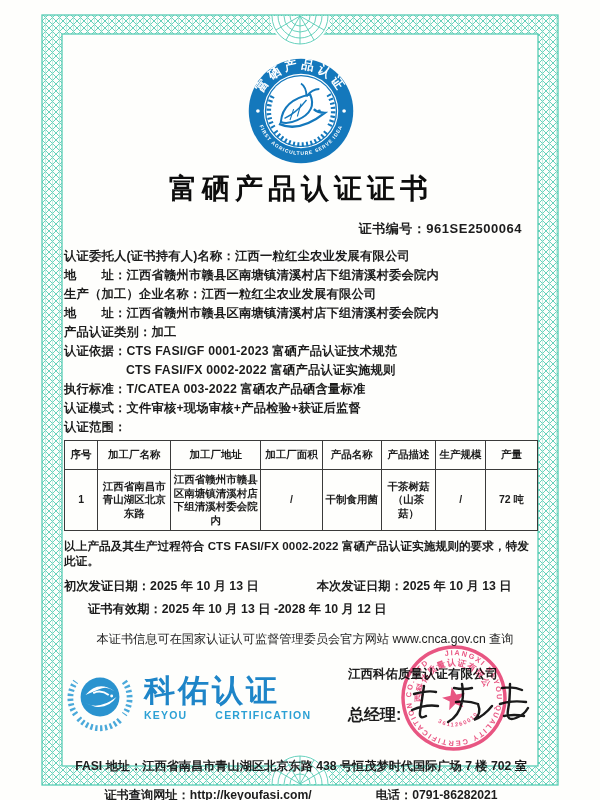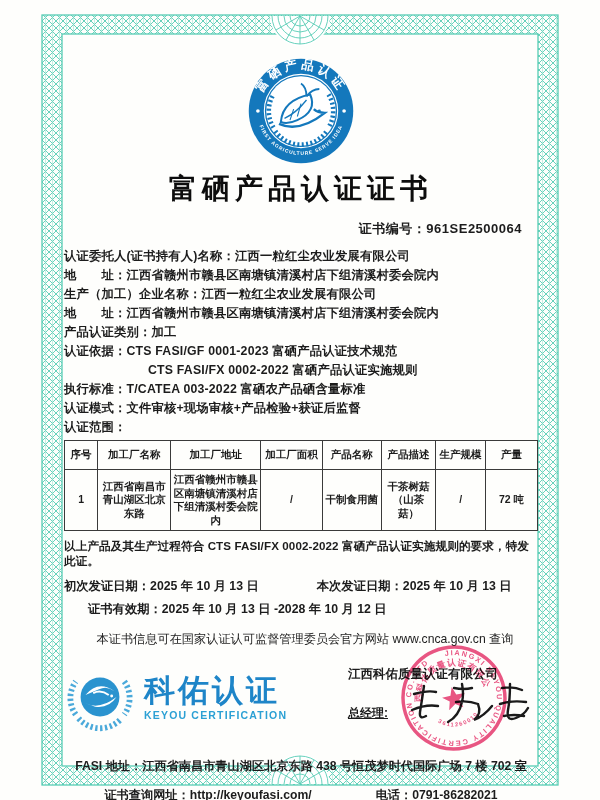--- a/index.html
+++ b/index.html
@@ -15,40 +15,40 @@
   .doc-title{
     margin:4px 0 0 0;text-align:center;font-size:28px;font-weight:800;
     letter-spacing:5px;color:#0d0d0d;
   }
   .certno-row{
     text-align:right;font-size:13px;font-weight:700;margin-top:12px;
     letter-spacing:.5px;padding-right:16px;
   }
   .info-block{margin-top:9px;}
   .info-line{font-size:12.3px;font-weight:700;line-height:19px;letter-spacing:.2px;}
-  .info-line.indent{padding-left:84px;}
+  .info-line.indent{padding-left:62px;}
   table.scope{
     width:100%;border-collapse:collapse;margin-top:3px;table-layout:fixed;
   }
   table.scope th,table.scope td{
     border:1px solid #3a3a3a;font-size:10.5px;text-align:center;
     padding:3px 1px;vertical-align:middle;line-height:13.5px;font-weight:600;
   }
   table.scope th{height:22px;font-weight:700;}
   .statement{font-size:11.6px;font-weight:700;margin-top:8px;letter-spacing:.1px;}
   .dates-row{display:flex;gap:58px;margin-top:9px;font-size:12.3px;font-weight:700;}
   .validity-row{margin-top:6px;font-size:12.3px;font-weight:700;padding-left:24px;}
   .query-note{text-align:center;font-size:12.2px;font-weight:400;margin-top:13px;padding-left:8px;}
   .issuer-row{position:relative;margin-top:14px;height:80px;}
   .keyou-logo{position:absolute;left:2px;top:2px;display:flex;align-items:center;gap:10px;}
   .keyou-text .cn{font-size:31px;font-weight:800;color:#1e85c8;letter-spacing:3px;line-height:32px;}
-  .keyou-text .en{font-size:10.5px;font-weight:700;color:#2ba0d4;letter-spacing:1.2px;display:flex;gap:4px;margin-top:2px;}
+  .keyou-text .en{font-size:10.5px;font-weight:700;color:#2ba0d4;letter-spacing:1.2px;display:flex;gap:28px;margin-top:2px;}
   .issuer-right{position:absolute;right:0;top:4px;width:190px;text-align:left;}
   .issuer-company{font-size:12.5px;font-weight:700;}
-  .signer-line{font-size:12px;font-weight:700;margin-top:22px;text-decoration:underline;}
+  .signer-line{font-size:16px;font-weight:700;margin-top:22px;}
   .stamp{position:absolute;right:28px;top:-24px;mix-blend-mode:multiply;opacity:.92;transform:rotate(-12deg);}
   .signature{position:absolute;right:2px;top:14px;}
   .fasi-line{text-align:center;font-size:12.2px;font-weight:700;margin-top:16px;}
   .contact-row{display:flex;justify-content:center;gap:64px;font-size:12.2px;font-weight:700;margin-top:12px;}
 </style>
 </head>
 <body>
 
 <div class="page">
 

